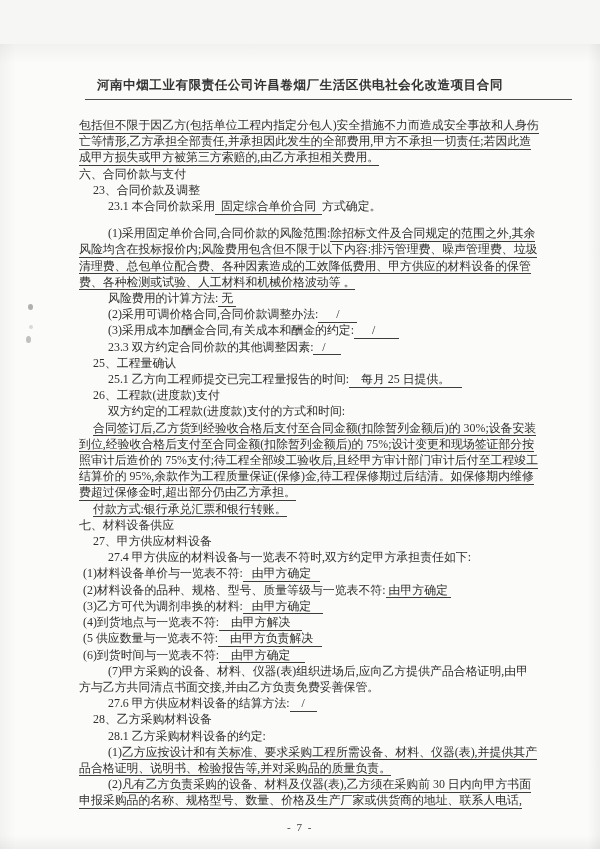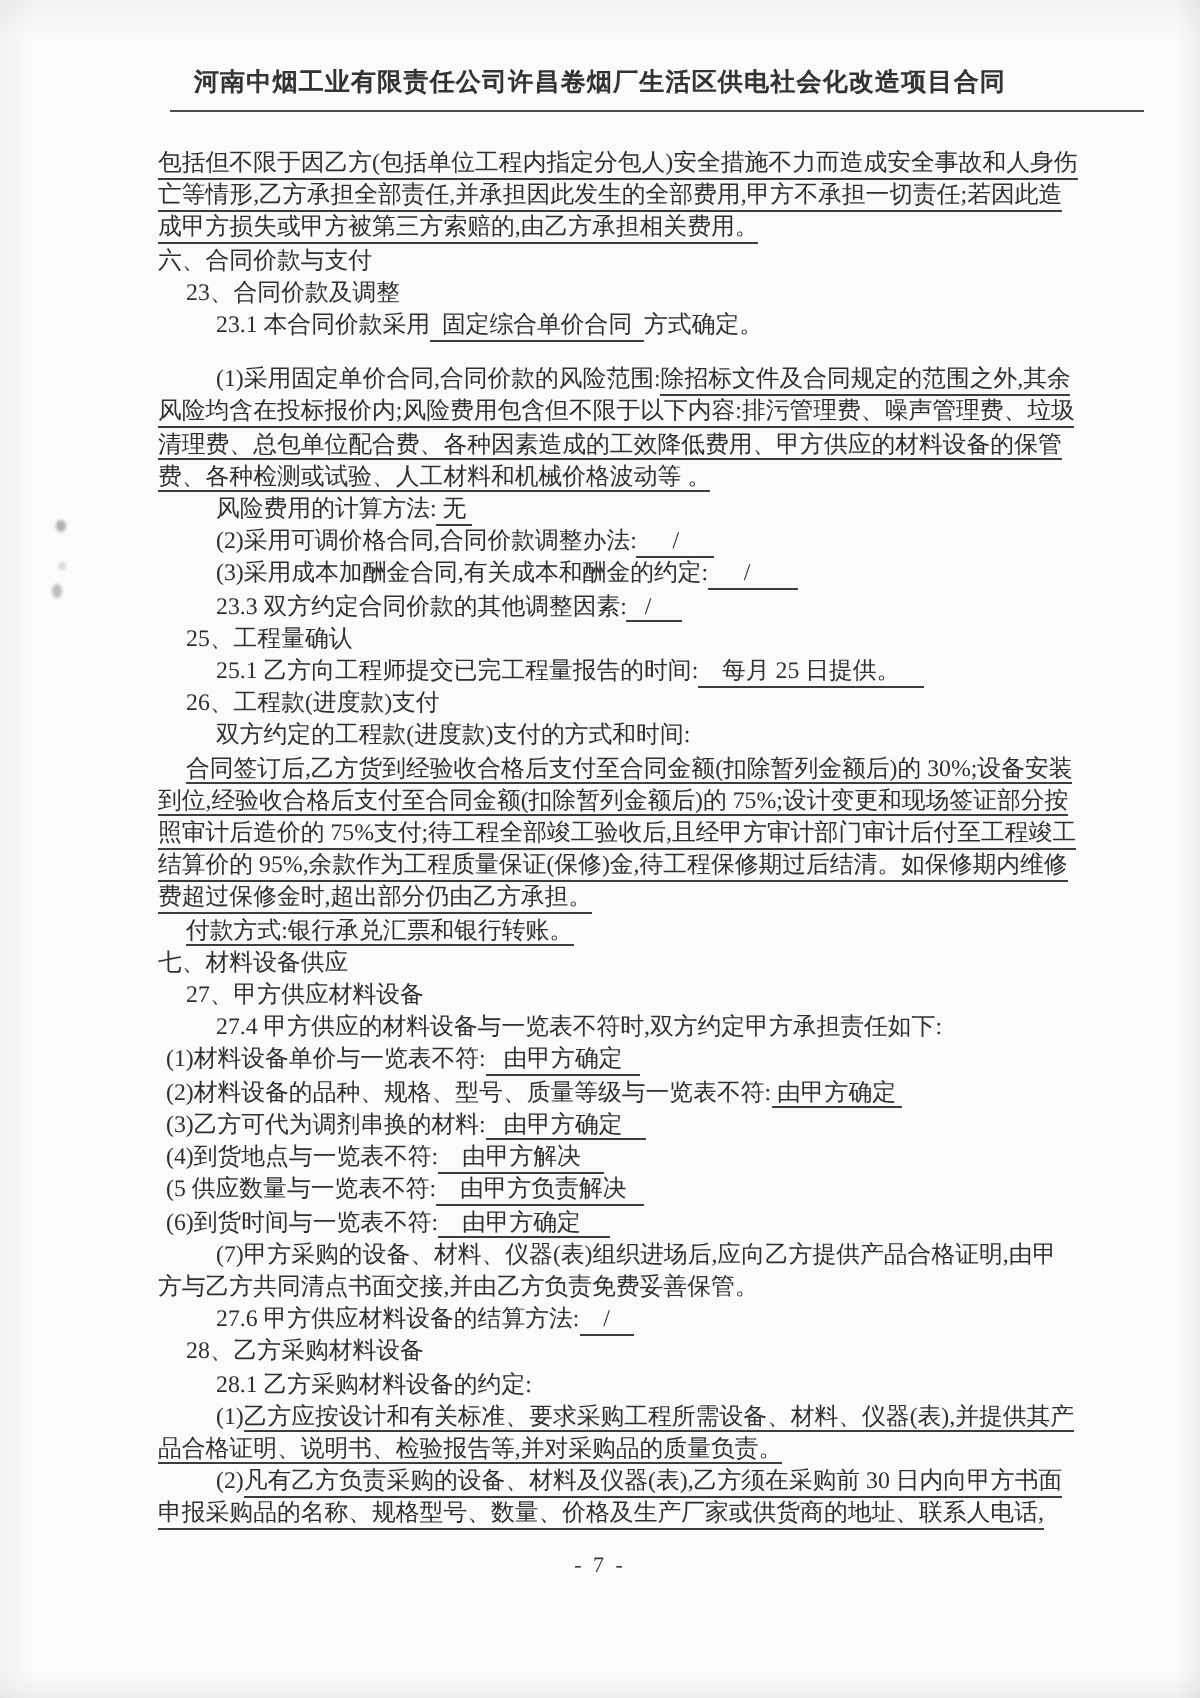--- a/index.html
+++ b/index.html
@@ -7,20 +7,21 @@
     width:600px; height:849px;
     background:#f6f6f4;
     font-family:"Liberation Serif","DejaVu Serif",serif;
     color:#2f2f2f;
     overflow:hidden;
     position:relative;
   }
   .page {
     position:absolute; inset:0;
     background:#fbfbf9;
+    margin-top:44px;
   }
   
   .page::before {
     content:""; position:absolute; inset:0; pointer-events:none;
     background:
       linear-gradient(90deg, rgba(80,80,78,.05), rgba(0,0,0,0) 16px),
       linear-gradient(270deg, rgba(80,80,78,.07), rgba(0,0,0,0) 12px),
       linear-gradient(180deg, rgba(80,80,78,.06), rgba(0,0,0,0) 20px),
       linear-gradient(0deg, rgba(80,80,78,.07), rgba(0,0,0,0) 14px);
   }

